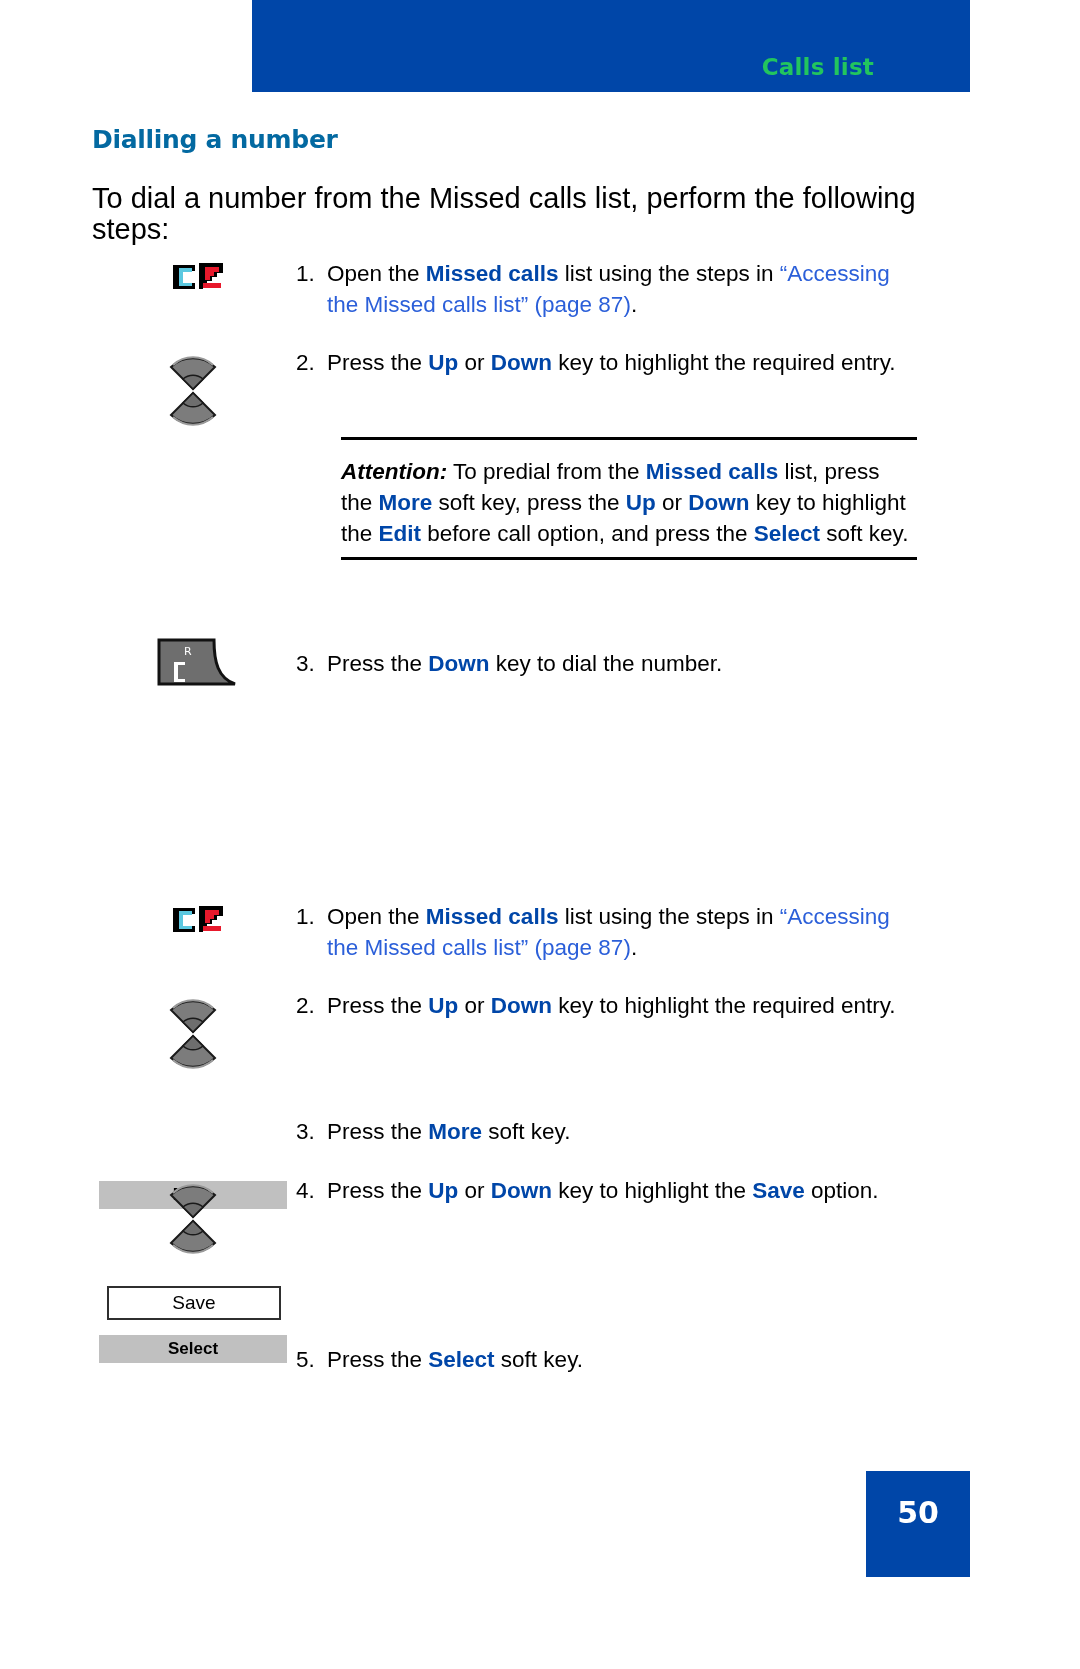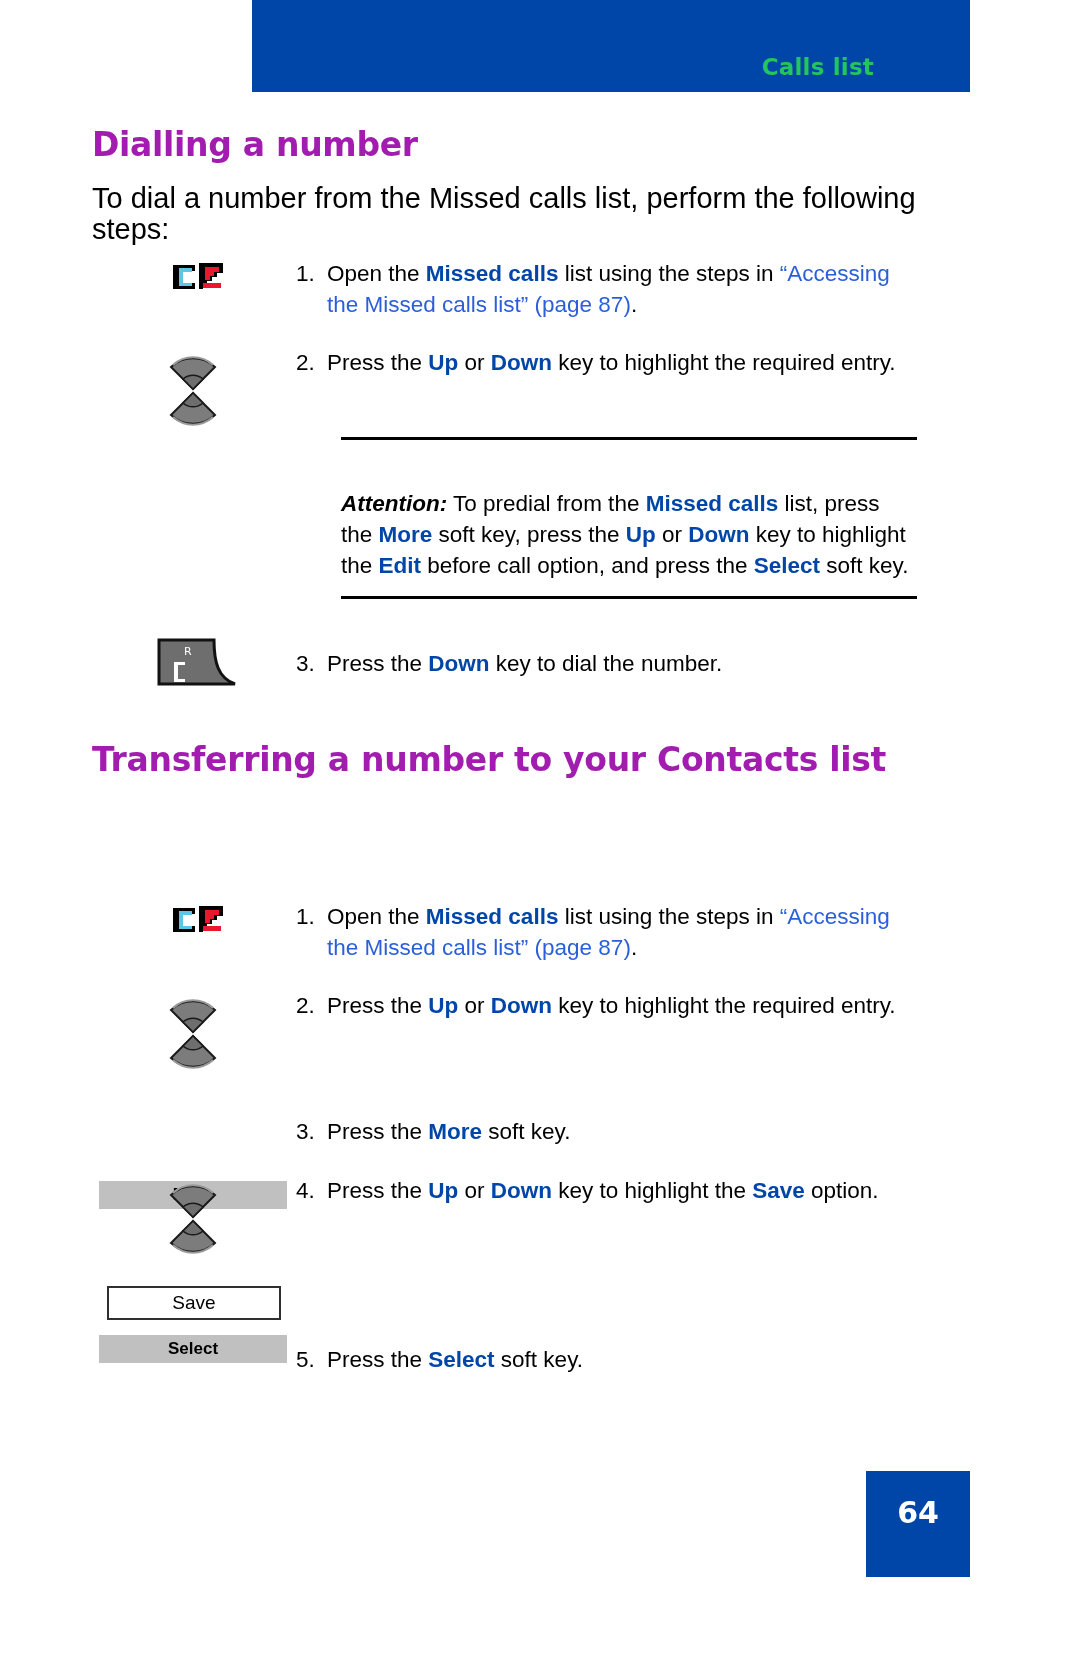--- a/index.html
+++ b/index.html
@@ -42,22 +42,22 @@
     position: absolute;
     left: 0; top: 0;
     width: 1080px; height: 1669px;
   }
 
   h1.section-title {
     position: absolute;
     left: 92px;
     margin: 0;
     padding: 0;
-    color: #a21caf;
-    font-size: 33px;
+    color: #0369a1;
+    font-size: 25px;
     font-weight: bold;
     font-family: "DejaVu Sans", sans-serif;
     letter-spacing: -0.3px;
     white-space: nowrap;
   }
 
   p.intro {
     position: absolute;
     left: 92px;
     margin: 0;
@@ -94,21 +94,21 @@
     left: 341px;
     width: 576px;
     font-size: 22.5px;
     line-height: 31px;
   }
   .attn .rule {
     height: 0;
     border-top: 3px solid #000;
     margin: 0;
   }
-  .attn .body { padding: 16px 0 15px 0; margin-top: 32px; }
+  .attn .body { padding: 16px 0 8px 0; }
   .attn i.lead { font-weight: bold; font-style: italic; }
 
   
   .icon-wrap { position: absolute; }
 
   
   .softkey {
     position: absolute;
     background: #c0c0c0;
     border: none;
@@ -215,21 +215,20 @@
       <text x="28" y="21" fill="#ffffff" font-family="DejaVu Sans, sans-serif" font-size="11">R</text>
       <path d="M18 28 h11 v3 h-7 v14 h7 v3 h-11 z" fill="#ffffff"></path>
     </svg>
   </div>
 
   <div class="step" style="top:648px;">
     <span class="num">3.</span>
     <span class="txt"><span>Press the </span><b class="kw">Down</b><span> key to dial the number.</span></span>
   </div>
 
-  <h1 class="section-title" style="top:740px;">Transferring a number to your Contacts list</h1>
 
   <div class="icon-wrap" style="left:171px; top:902px;">
     <svg width="56" height="36" viewBox="0 0 56 36">
       <path d="M4 6 h20 v6 h-12 v12 h12 v6 h-20 z" fill="#000000"></path>
       <path d="M8 9 h13 v4 h-9 v11 h9 v3 h-13 z" fill="#5bc8e0"></path>
       <rect x="2" y="6" width="4" height="24" fill="#000000"></rect>
       <path d="M30 4 h22 v10 h-6 v4 h-5 v4 h-5 v4 h-6 z" fill="#000000"></path>
       <path d="M34 8 h14 v5 h-5 v4 h-4 v4 h-5 z" fill="#e8192c"></path>
       <rect x="30" y="24" width="20" height="5" fill="#e8192c"></rect>
       <rect x="28" y="4" width="4" height="26" fill="#000000"></rect>
@@ -283,16 +282,16 @@
   <div class="optionbox" style="left:107px; top:1286px;">Save</div>
 
   <div class="softkey" style="left:99px; top:1335px;">Select</div>
 
   <div class="step" style="top:1344px;">
     <span class="num">5.</span>
     <span class="txt"><span>Press the </span><b class="kw">Select</b><span> soft key.</span></span>
   </div>
 
   <div class="pagebox">
-    <div class="pagenum">64</div>
+    <div class="pagenum">50</div>
   </div>
 
 </div>
 
 </body></html>

